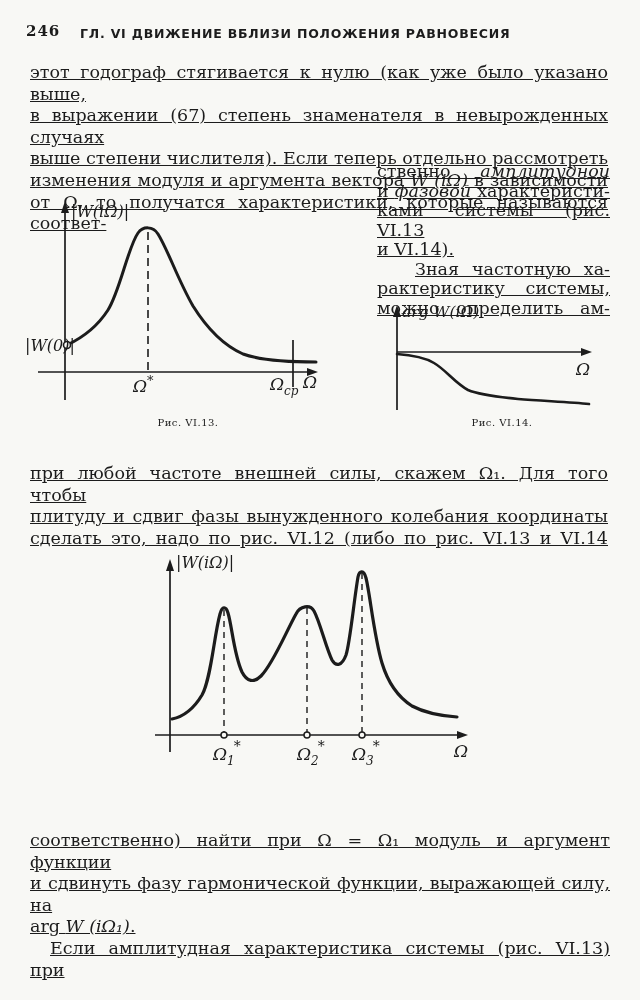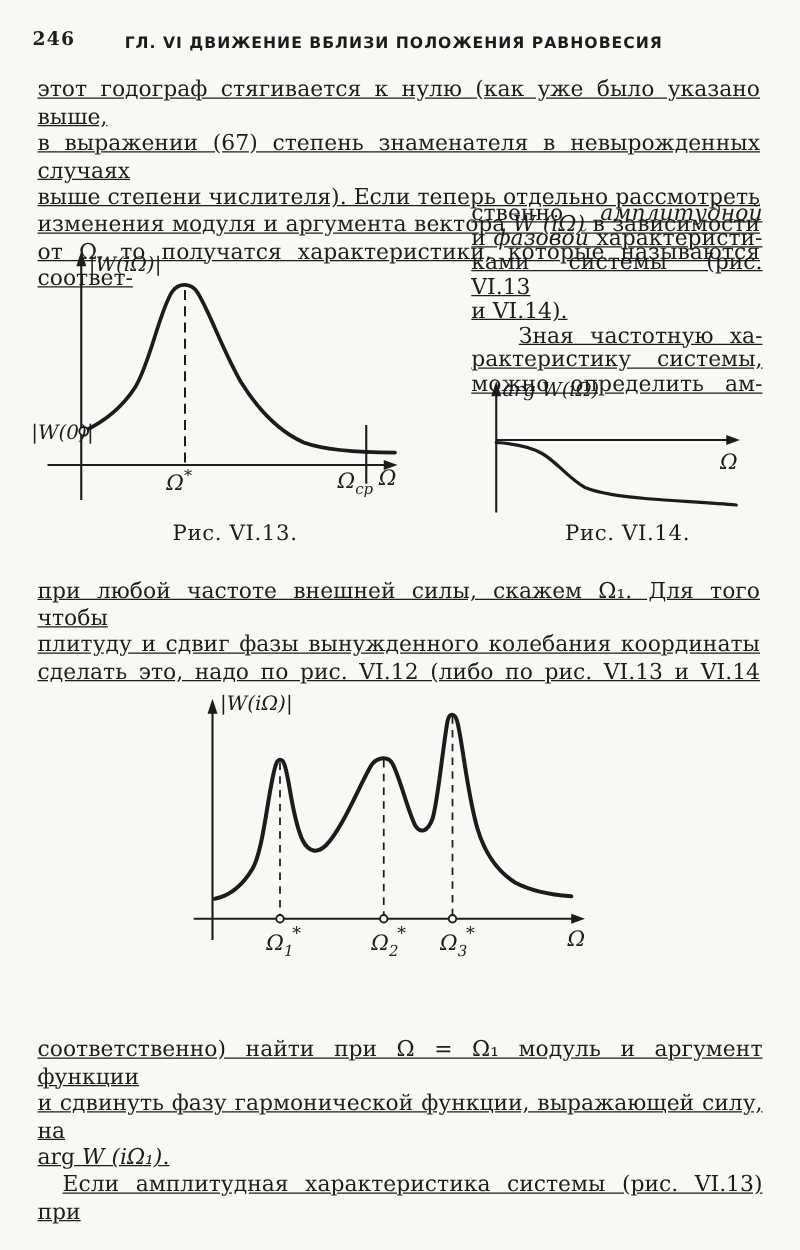--- a/index.html
+++ b/index.html
@@ -14,42 +14,42 @@
     margin:0 auto;
     background:var(--paper);
     color:var(--ink);
     font-family:"DejaVu Serif","Liberation Serif",serif;
     overflow:hidden;
   }
   .abs{position:absolute;}
   
   .page-number{left:26px;top:22px;font-size:15px;font-weight:bold;letter-spacing:1px;}
   .chapter-header{
-    left:80px;top:26px;width:470px;text-align:center;
+    left:80px;top:26px;width:470px;text-align:left;
     font-family:"DejaVu Sans","Liberation Sans",sans-serif;
     font-size:12.5px;font-weight:bold;letter-spacing:0.8px;
   }
   
   .textblock{font-size:17.5px;line-height:21.6px;}
   .line{text-align:justify;text-align-last:justify;white-space:normal;text-decoration:underline;}
   .line.short{text-align-last:left;}
   .line.indent{text-indent:20px;}
   .line.indent-lg{text-indent:38px;}
   .it{font-style:italic;}
   #para1{left:30px;top:62px;width:578px;}
   #rcol{left:377px;top:162px;width:233px;line-height:19.5px;}
   #para2{left:30px;top:463px;width:578px;}
   #para3{left:30px;top:830px;width:580px;}
   
   svg{display:block;}
   .ink-stroke{stroke:var(--ink);fill:none;}
   .ink-fill{fill:var(--ink);stroke:none;}
   .paper-fill{fill:var(--paper);}
   .fig-label{font-family:"DejaVu Serif","Liberation Serif",serif;font-style:italic;fill:var(--ink);}
-  .caption{font-size:17px;text-align:center;letter-spacing:0.5px;}
+  .caption{font-size:10px;text-align:center;letter-spacing:0.5px;}
   #cap13{left:98px;top:417px;width:180px;}
   #cap14{left:412px;top:417px;width:180px;}
   #cap15{left:220px;top:777px;width:180px;}
 </style>
 </head>
 <body>
 
 <div class="page">
 
   <div class="abs page-number">246</div>

